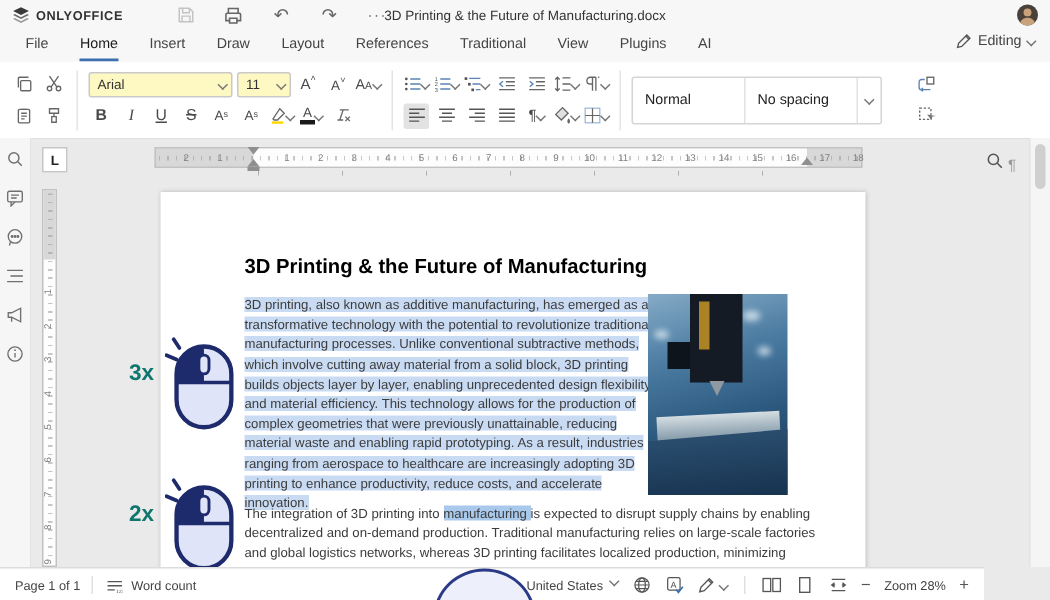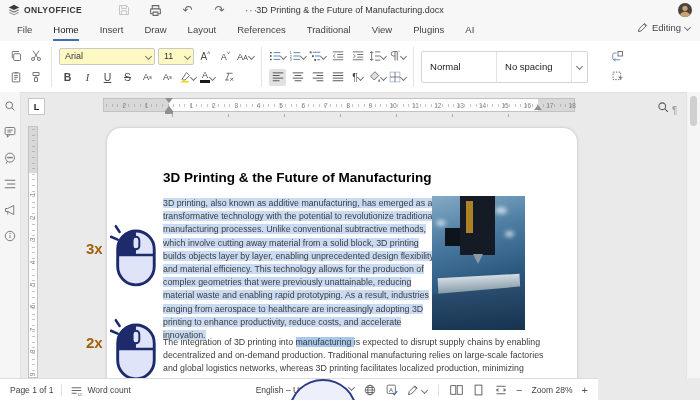--- a/index.html
+++ b/index.html
@@ -50,46 +50,46 @@
   .vnum{position:absolute;left:2px;font-size:6.5px;color:#808080;transform:rotate(-90deg);}
   #tabstops{left:172px;top:114px;width:380px;height:3px;
      background:repeating-linear-gradient(90deg,#adadad 0 1px,transparent 1px 56px);}
   #v-ruler{left:28px;top:126px;width:10px;height:252px;background:#fdfdfd;border:1px solid #c2c2c2;box-sizing:border-box;}
   #v-ruler .gray{position:absolute;left:0;top:0;width:8px;height:46px;background:#d8d8d8;}
   #v-ruler .ticks{position:absolute;left:3px;top:2px;width:3px;height:246px;
      background:repeating-linear-gradient(180deg,#9a9a9a 0 1px,transparent 1px 5.6px);opacity:.55;}
   .tri-down{width:0;height:0;border-left:4px solid transparent;border-right:4px solid transparent;border-top:5px solid #8f8f8f;}
   .tri-up{width:0;height:0;border-left:4px solid transparent;border-right:4px solid transparent;border-bottom:5px solid #8f8f8f;}
   
-  #page{left:107px;top:128px;width:470px;height:272px;background:#fff;box-shadow:0 0 3px rgba(0,0,0,.22);border-radius:14px;}
+  #page{left:107px;top:128px;width:470px;height:272px;background:#fff;box-shadow:0 0 3px rgba(0,0,0,.22);}
   #doc-heading{position:absolute;left:56px;top:42px;width:400px;font-size:13.5px;font-weight:bold;color:#000;}
   .para{position:absolute;font-size:8.8px;line-height:13.2px;color:#3c3c3c;text-align:left;}
   #para1{left:56px;top:69px;width:274px;}
   #para1 .sel{background:#c9dbf3;}
   #para2{left:56px;top:208px;width:396px;}
   #para2 .wordsel{background:#a9c9ec;}
   #doc-image{position:absolute;left:325px;top:68px;width:93px;height:134px;overflow:hidden;
      background:linear-gradient(165deg,#85abc6 0%,#4d7da3 30%,#2d5a80 60%,#143450 100%);}
   .bokeh{position:absolute;border-radius:50%;background:#dbe9f2;filter:blur(2px);opacity:.8;}
   #img-machine{position:absolute;left:30%;top:0;width:38%;height:44%;background:#141b24;}
   #img-machine:after{content:"";position:absolute;left:18%;top:8%;width:20%;height:55%;background:#c79427;opacity:.85;}
   #img-arm{position:absolute;left:14%;top:24%;width:22%;height:13%;background:#0e141b;}
   #img-nozzle{position:absolute;left:44%;top:43%;width:0;height:0;border-left:5px solid transparent;border-right:5px solid transparent;border-top:10px solid #8e99a2;}
   #img-bed{position:absolute;left:6%;top:60%;width:88%;height:13%;background:linear-gradient(180deg,#d4dde2,#7e95a4);transform:rotate(-3deg);}
   #img-front{position:absolute;left:-12%;top:70%;width:130%;height:42%;background:linear-gradient(180deg,#2a4d6e,#112c47);transform:rotate(-5deg);}
   
-  .ann-label{position:absolute;font-size:15px;font-weight:bold;color:#a16207;z-index:40;}
+  .ann-label{position:absolute;font-size:15px;font-weight:bold;color:#0f766e;z-index:40;}
   .ann-mouse{position:absolute;z-index:40;}
   #ann-partial{position:absolute;left:289px;top:379px;width:64px;height:48px;border:2px solid #2a3a86;border-radius:50% 50% 40% 40%/ 62% 62% 38% 38%;background:#edf0fb;z-index:60;}
   
   #scrollbar{left:686px;top:92px;width:14px;height:286px;background:#f5f5f5;border-left:1px solid #e3e3e3;box-sizing:border-box;}
   #scroll-thumb{position:absolute;left:2.5px;top:4px;width:7px;height:30px;background:#cfcfcf;border-radius:4px;}
   #pilcrow-mark{left:672px;top:105px;font-size:10px;color:#9a9a9a;}
   
-  #statusbar{left:0;top:378px;width:598px;height:22px;background:#fff;border-top:1px solid #dcdcdc;display:flex;align-items:center;font-size:8.5px;color:#444;z-index:50;}
+  #statusbar{left:0;top:378px;width:656px;height:22px;background:#fff;border-top:1px solid #dcdcdc;display:flex;align-items:center;font-size:8.5px;color:#444;z-index:50;}
   #statusbar .vsep{width:1px;height:12px;background:#e0e0e0;margin:0 8px;}
   #sb-right{margin-left:auto;display:flex;align-items:center;gap:9px;padding-right:10px;}
   .sb-ic{width:13px;height:13px;display:flex;align-items:center;justify-content:center;color:#555;}
 </style>
 </head>
 <body>
 
 <div id="titlebar" class="abs">
   <div id="logo">
     <span>

